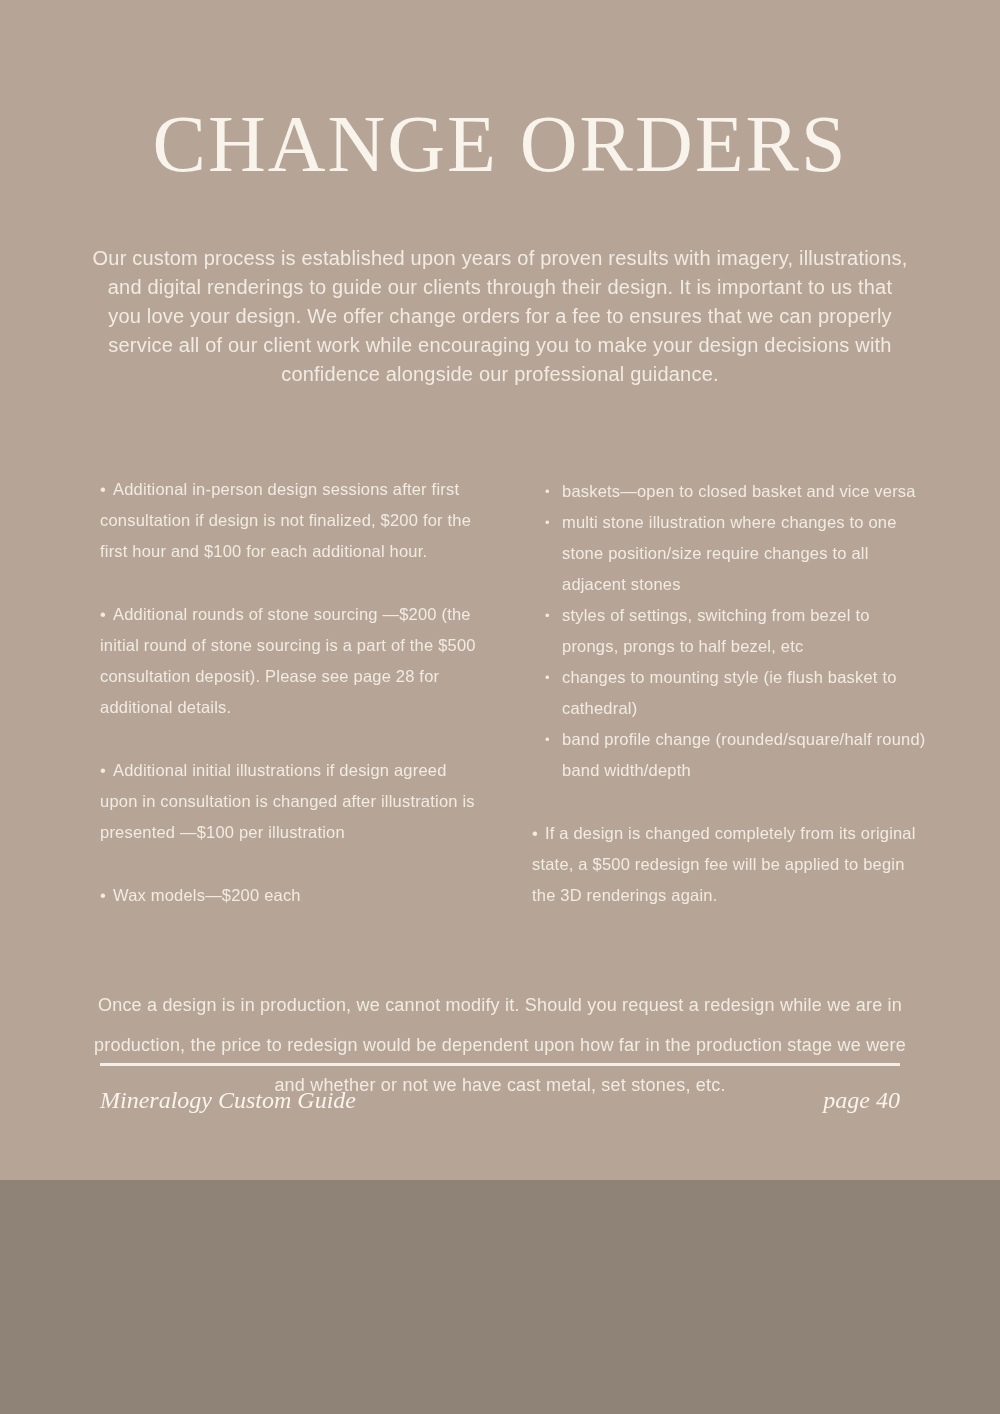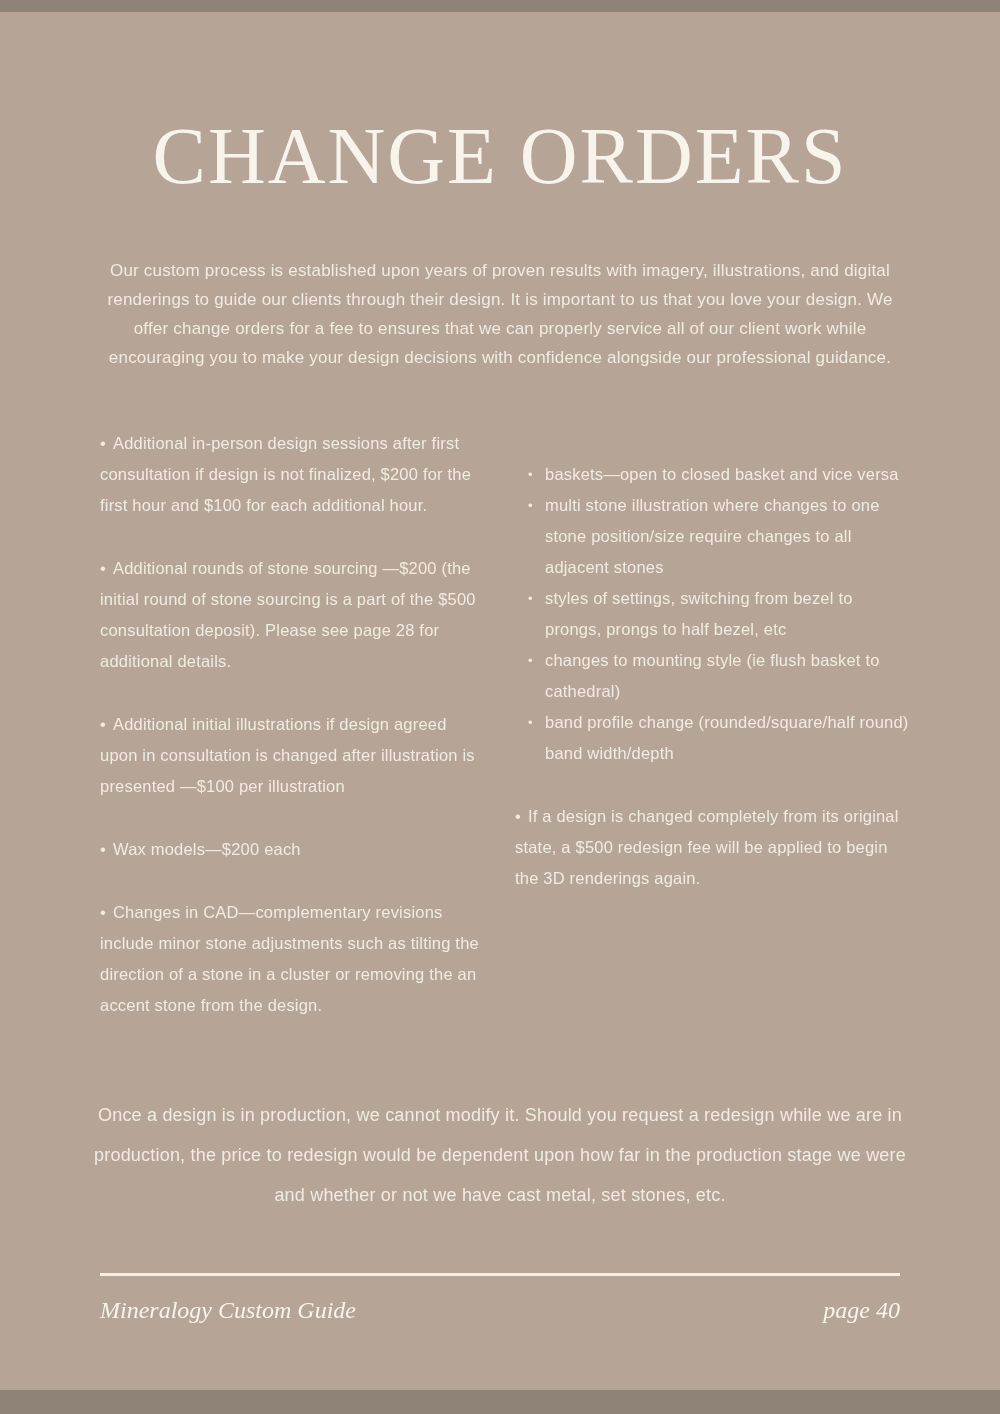--- a/index.html
+++ b/index.html
@@ -6,51 +6,52 @@
     --background: #b6a597;
     --text: #f1ebe2;
     --title: #f8f4ec;
     --rule: #f4efe7;
   }
   * { margin: 0; padding: 0; box-sizing: border-box; }
   html, body { background: #8f8276; }
   .page {
     position: relative;
     width: 1000px;
-    height: 1378px;
-    margin: 12px auto;
+    height: 1180px;
+    margin: 0 auto;
     background: var(--background);
     color: var(--text);
     font-family: "Liberation Sans", "DejaVu Sans", sans-serif;
     overflow: hidden;
   }
   .page-title {
     padding-top: 98px;
     text-align: center;
     font-family: "Liberation Serif", "DejaVu Serif", serif;
     font-weight: 400;
     font-size: 80px;
     line-height: 1.15;
     letter-spacing: 2px;
     color: var(--title);
     white-space: nowrap;
   }
   .intro {
     width: 816px;
     margin: 54px auto 0 auto;
     text-align: center;
-    font-size: 17px;
+    font-size: 20px;
     line-height: 29px;
     letter-spacing: 0.2px;
   }
   .columns {
     display: flex;
     margin: 56px 0 0 100px;
     width: 828px;
-    gap: 31px;
+    gap: 48px;
+    align-items: flex-end;
   }
   .col { font-size: 16.5px; line-height: 31px; letter-spacing: 0.2px; }
   .col-left  { width: 384px; flex: 0 0 384px; }
   .col-right { width: 398px; flex: 0 0 398px; }
   .bullet-item { margin-top: 32px; }
   .bullet-item:first-child { margin-top: 0; }
   .bullet-marker { margin-right: 7px; }
   .sub-list { margin-top: 31px; list-style: none; }
   .sub-item { display: flex; }
   .sub-marker {
@@ -97,21 +98,20 @@
 
   <p class="intro">Our custom process is established upon years of proven results with imagery, illustrations, and digital renderings to guide our clients through their design. It is important to us that you love your design. We offer change orders for a fee to ensures that we can properly service all of our client work while encouraging you to make your design decisions with confidence alongside our professional guidance.</p>
 
   <div class="columns">
 
     <div class="col col-left">
       <p class="bullet-item"><span class="bullet-marker">•</span><span>Additional in-person design sessions after first consultation if design is not finalized, $200 for the first hour and $100 for each additional hour.</span></p>
       <p class="bullet-item"><span class="bullet-marker">•</span><span>Additional rounds of stone sourcing —$200 (the initial round of stone sourcing is a part of the $500 consultation deposit). Please see page 28 for additional details.</span></p>
       <p class="bullet-item"><span class="bullet-marker">•</span><span>Additional initial illustrations if design agreed upon in consultation is changed after illustration is presented —$100 per illustration</span></p>
       <p class="bullet-item"><span class="bullet-marker">•</span><span>Wax models—$200 each</span></p>
-      <p class="bullet-item"><span class="bullet-marker">•</span><span>Changes in CAD—complementary revisions include minor stone adjustments such as tilting the direction of a stone in a cluster or removing the an accent stone from the design.</span></p>
     </div>
 
     <div class="col col-right">
 
       <ul class="sub-list">
         <li class="sub-item">
             <span class="sub-marker">•</span>
             <span class="sub-text">baskets—open to closed basket and vice versa</span>
           </li>
         <li class="sub-item">

